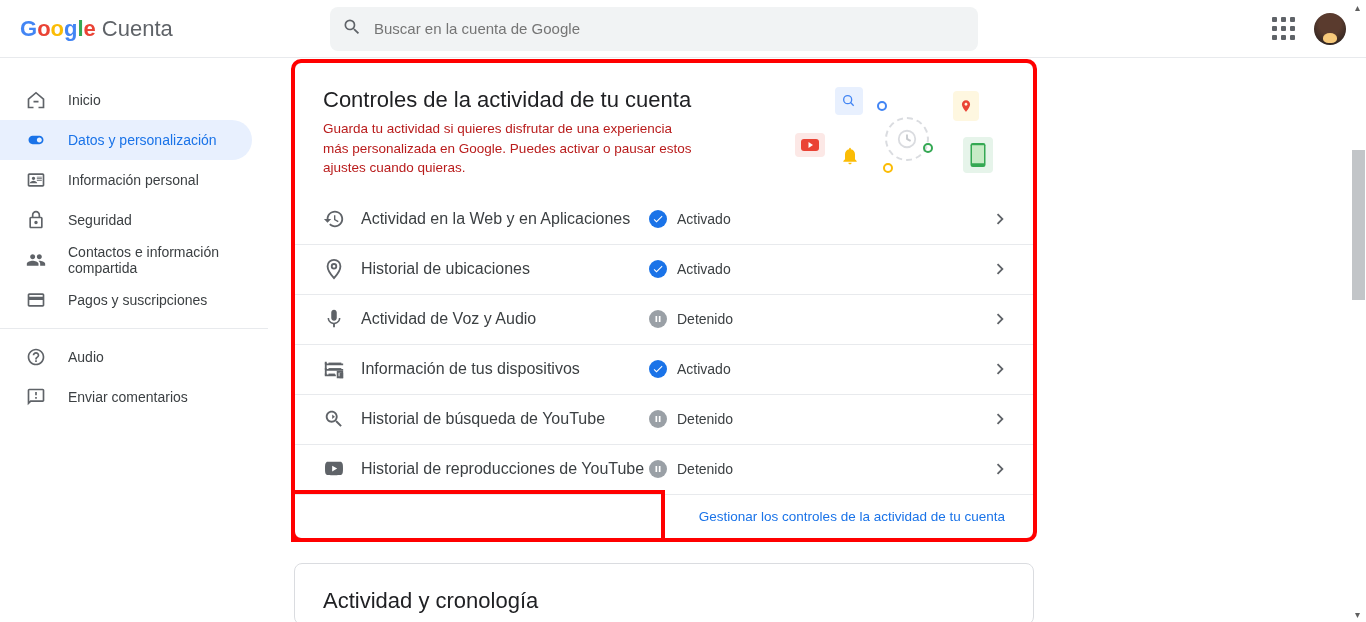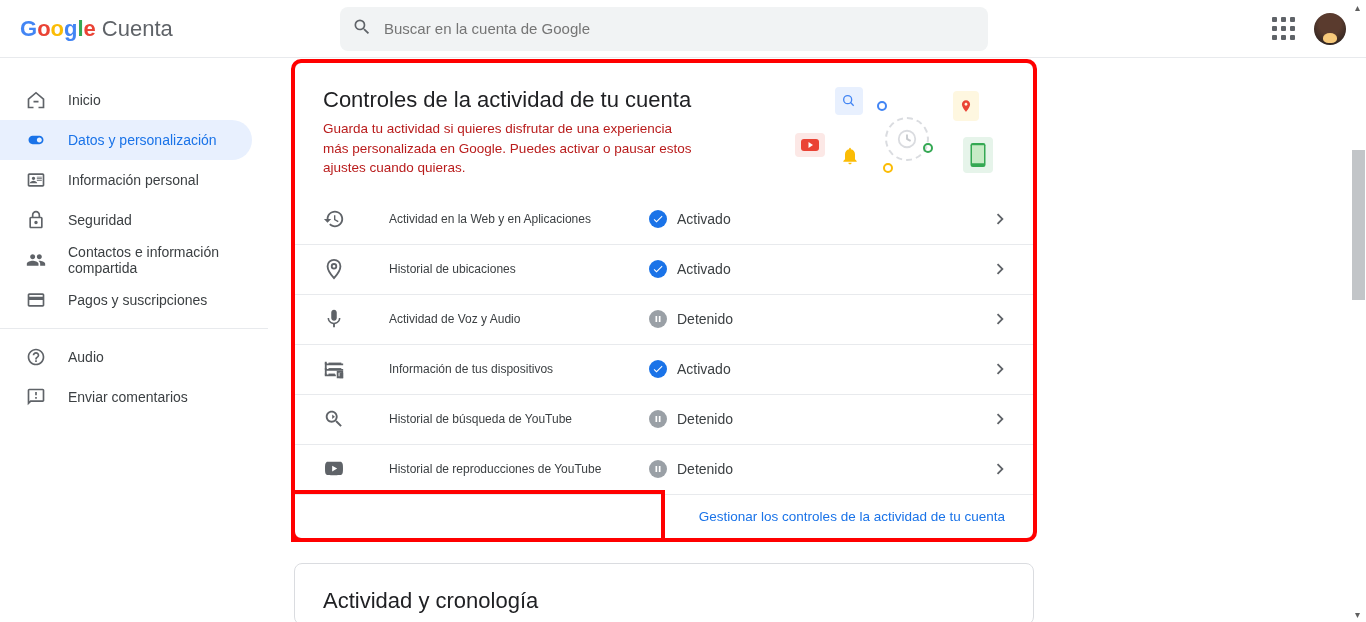--- a/index.html
+++ b/index.html
@@ -18,21 +18,21 @@
     padding: 0 20px;
     border-bottom: 1px solid #e8eaed;
     position: relative;
   }
   .google-logo { display: flex; align-items: center; font-size: 22px; font-weight: 500; gap: 2px; cursor: pointer; }
   .google-logo .g-text { display: inline-flex; }
   .g-b { color:#4285F4;} .g-r { color:#EA4335;} .g-y { color:#FBBC05;} .g-g { color:#34A853;}
   .cuenta { color:#5f6368; font-weight: 400; font-size: 22px; margin-left: 4px; }
   .search-bar {
     position: absolute;
-    left: 340px;
+    left: 330px;
     width: 648px;
     height: 44px;
     background: #f1f3f4;
     border-radius: 8px;
     display: flex; align-items: center;
     padding: 0 12px;
     gap: 12px;
   }
   .search-bar svg { fill:#5f6368; width: 20px; height: 20px; }
   .search-bar input {
@@ -108,21 +108,21 @@
   .d-yellow{ left:98px; top:76px; border:2px solid #FBBC05;}
   .d-green{ left:138px; top:56px; border:2px solid #34A853;}
 
   .control-row {
     display:flex; align-items:center; height: 50px;
     padding: 0 28px; border-top: 1px solid #e8eaed;
     cursor:pointer; position:relative;
   }
   .control-row:first-of-type { border-top: none; }
   .control-row svg.row-icon { width: 22px; height: 22px; fill:#5f6368; margin-right: 16px;}
-  .control-row .row-label { font-size: 12px; color:#3c4043;margin-left:28px; }
+  .control-row .row-label { font-size: 16px; color:#3c4043; }
   .control-row .row-status { position: absolute; left: 354px; display:flex; align-items:center; gap: 10px; font-size:14px; color:#3c4043; }
   .status-on { width:18px; height:18px; border-radius:50%; background:#1a73e8; display:flex; align-items:center; justify-content:center; }
   .status-on svg{ width:12px; height:12px; fill:#fff;}
   .status-off { width:18px; height:18px; border-radius:50%; background:#9aa0a6; display:flex; align-items:center; justify-content:center; }
   .status-off svg{ width:10px; height:10px; fill:#fff;}
   .control-row .chev { position:absolute; right: 22px; width:22px; height:22px; fill:#5f6368;}
   .controls-wrap { padding-top: 6px; }
 
   .card-link {
     display:block; padding: 14px 28px 14px 28px; border-top: 1px solid #e8eaed;

